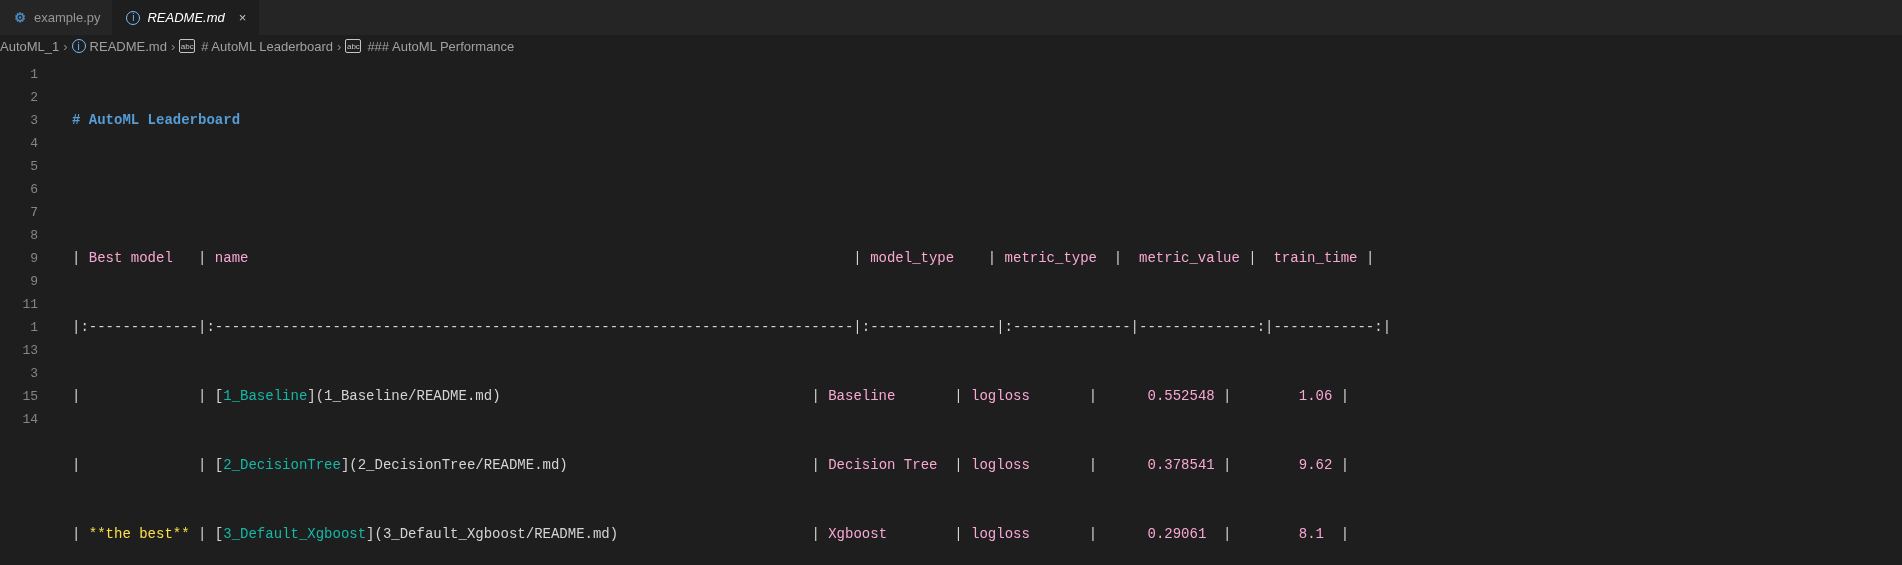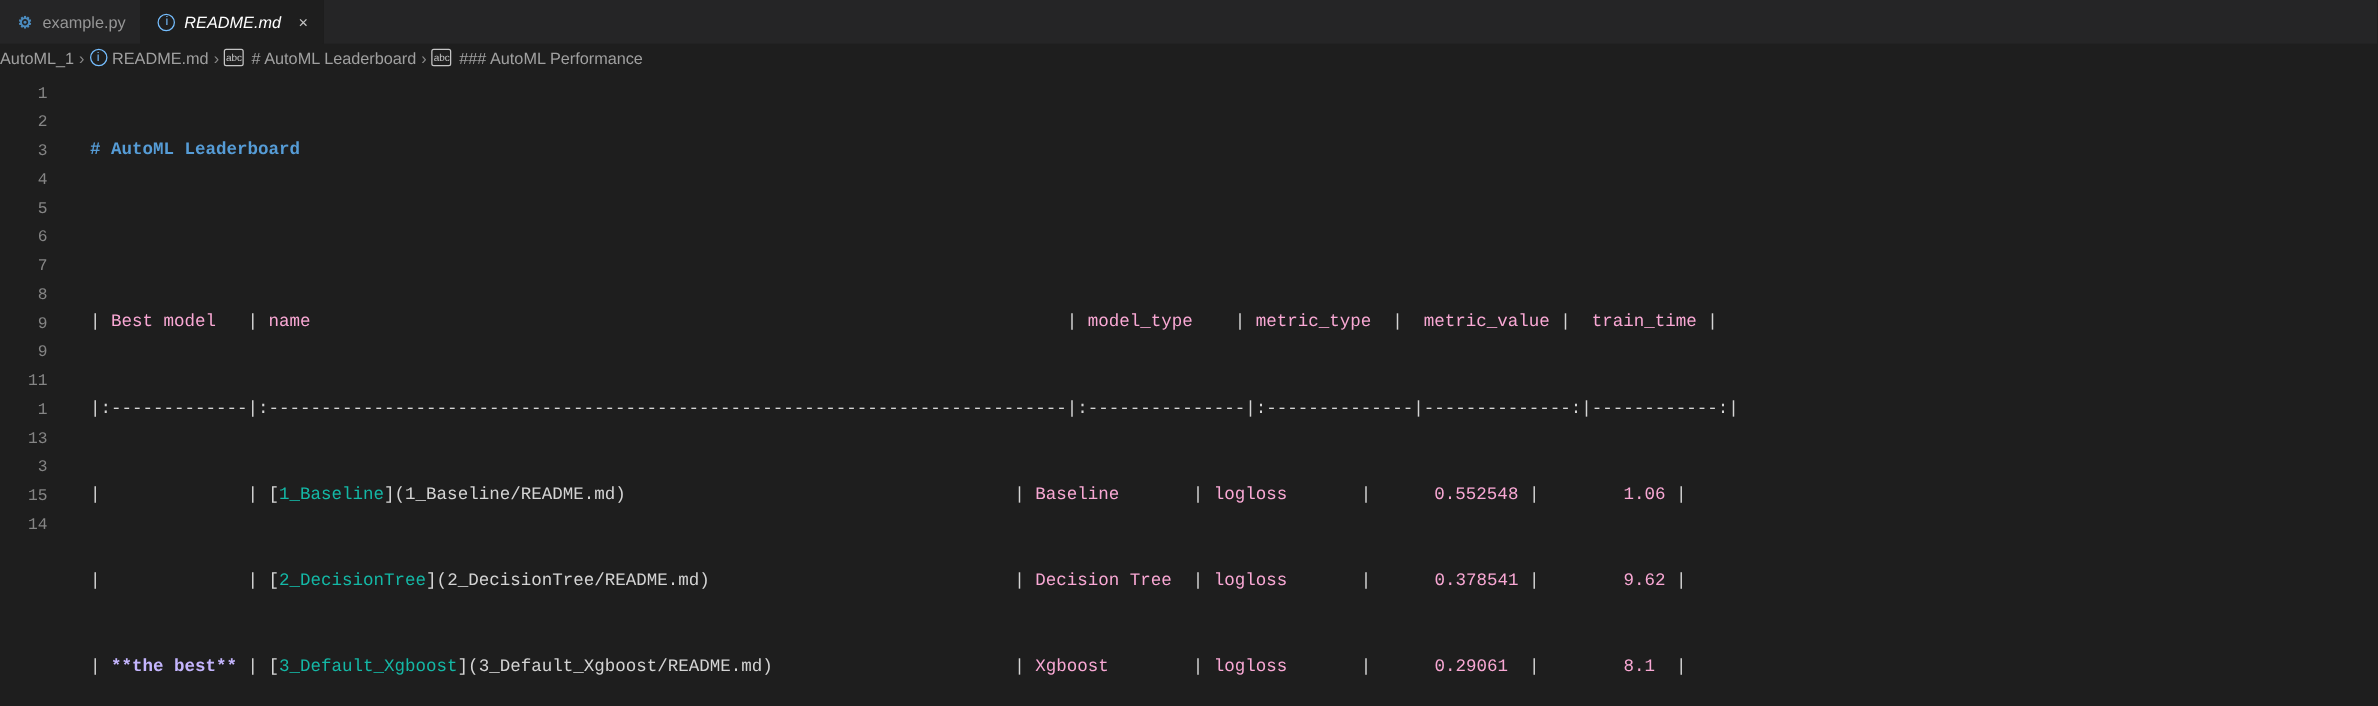--- a/index.html
+++ b/index.html
@@ -89,21 +89,21 @@
 }
 .ln { height: 23px; }
 .code .ln { padding-left: 16px; }
 .heading { color: #569cd6; font-weight: bold; }
 .pipe { color: #d4d4d4; }
 .dash { color: #d4d4d4; }
 .bracket { color: #d4d4d4; }
 .linktext { color: #14b8a6; }
 .linkurl { color: #d4d4d4; }
 .cell { color: #f9a8d4; }
-.bold { color: #c4b5fd; font-weight: bold; }
+.bold { color: #fde047; font-weight: normal; }
 </style>
 </head>
 <body>
 
 <div class="tabs">
   <div class="tab">
     <span class="icon">
         <span class="py-icon">⚙</span>
       </span>
     <span>example.py</span>

